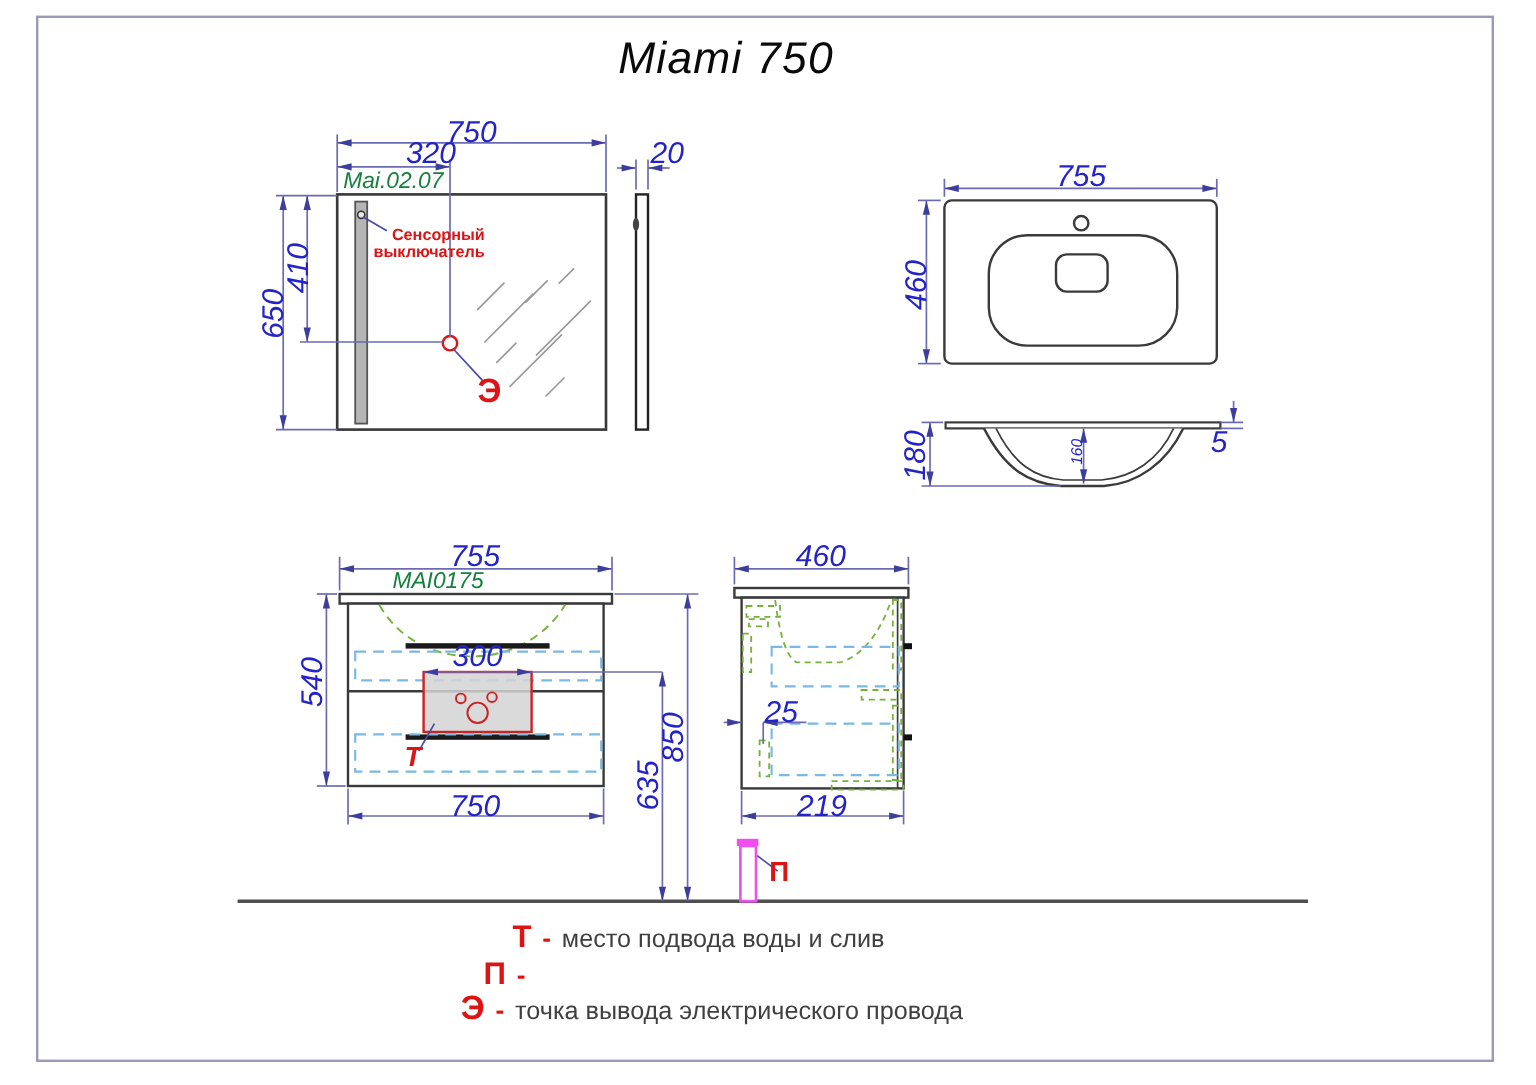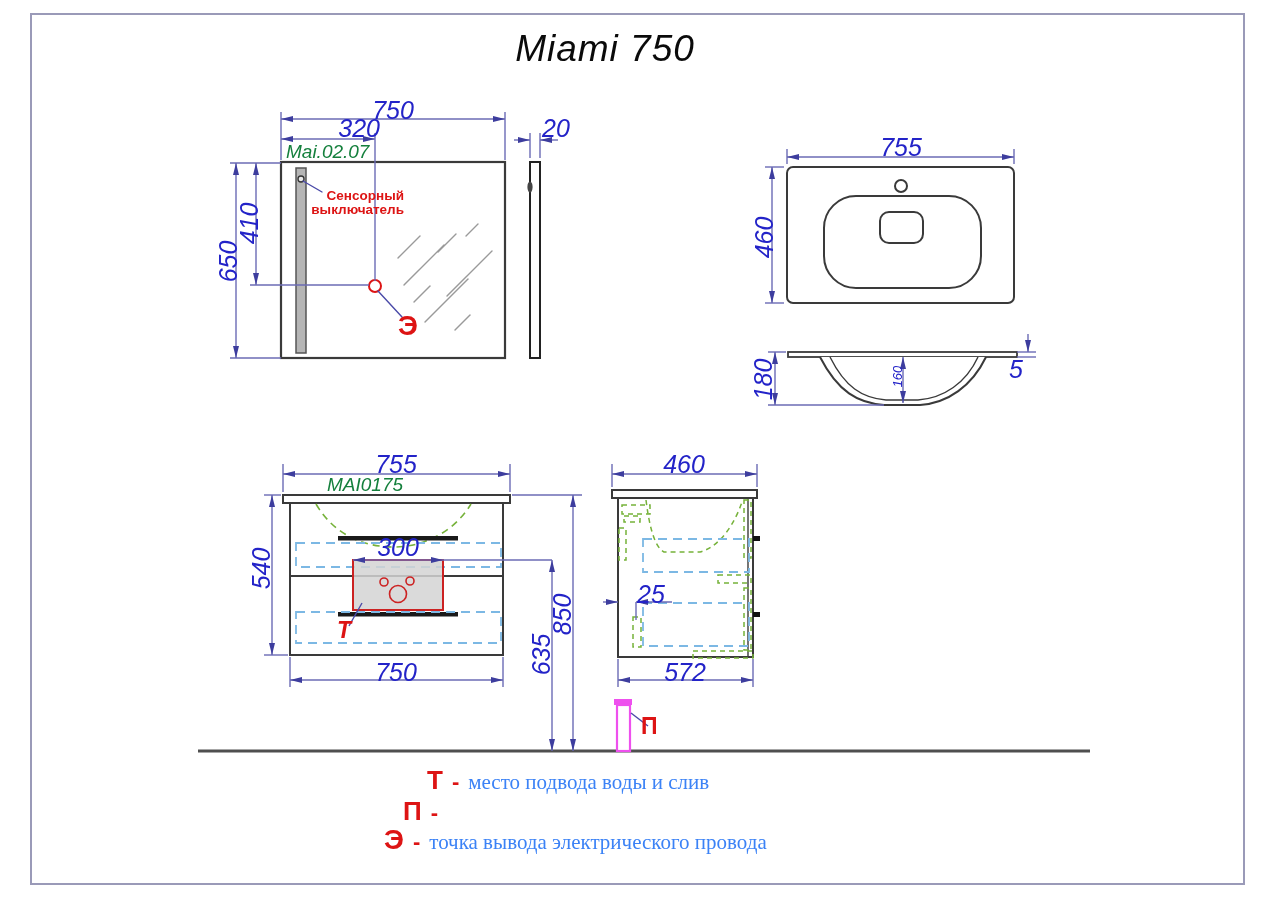--- a/index.html
+++ b/index.html
@@ -12,21 +12,21 @@
   .title{font-size:37px;font-style:italic;color:#0a0a0a;letter-spacing:1px;}
   .dim{font-style:italic;font-size:25px;color:#2323c8;text-align:center;width:80px;}
   .dimv{transform:rotate(-90deg);}
   .dimsmall{font-size:13px;}
   .code{font-style:italic;font-size:19px;color:#15803d;}
   .rnote{font-size:13.5px;color:#dd1414;text-align:right;line-height:14px;width:104px;font-weight:bold;}
   .marker{font-weight:bold;color:#dd1414;}
   .legend-row{display:flex;align-items:baseline;gap:9px;}
   .lg-marker{font-weight:bold;color:#dd1414;font-size:26px;font-family:"Liberation Sans",sans-serif;}
   .lg-dash{color:#dd1414;font-size:22px;font-weight:bold;}
-  .lg-text{color:#3b82f6;font-size:21px;font-family:Liberation Serif, serif;}
+  .lg-text{color:#404040;font-size:21px;font-family:Liberation Sans, sans-serif;}
 </style>
 </head>
 <body>
 
 <div class="canvas">
   <div class="frame"></div>
 
   <svg class="draw" width="1280" height="904" viewBox="0 0 1280 904">
     <defs>
       <marker id="arr" viewBox="0 0 12 8" refX="12" refY="4" markerWidth="13" markerHeight="8" orient="auto-start-reverse" markerUnits="userSpaceOnUse">
@@ -210,21 +210,21 @@
   <div class="t dim" style="left:356px;top:450px;">755</div>
   <div class="t dim dimv" style="left:221px;top:554px;">540</div>
   <div class="t dim" style="left:358px;top:533px;">300</div>
   <div class="t marker" style="left:337px;top:617px;font-size:23px;font-style:italic;">Т</div>
   <div class="t dim" style="left:356px;top:658px;">750</div>
   <div class="t dim dimv" style="left:522px;top:600px;">850</div>
   <div class="t dim dimv" style="left:501px;top:640px;">635</div>
 
   <div class="t dim" style="left:644px;top:450px;">460</div>
   <div class="t dim" style="left:611px;top:580px;">25</div>
-  <div class="t dim" style="left:645px;top:658px;">572</div>
+  <div class="t dim" style="left:645px;top:658px;">219</div>
   <div class="t marker" style="left:641px;top:713px;font-size:23px;">П</div>
 
   <div class="t legend-row" style="left:427px;top:765px;">
     <span class="lg-marker">Т</span>
     <span class="lg-dash">-</span>
     <span class="lg-text">место подвода воды и слив</span>
   </div>
   <div class="t legend-row" style="left:403px;top:796px;">
     <span class="lg-marker">П</span>
     <span class="lg-dash">-</span>

